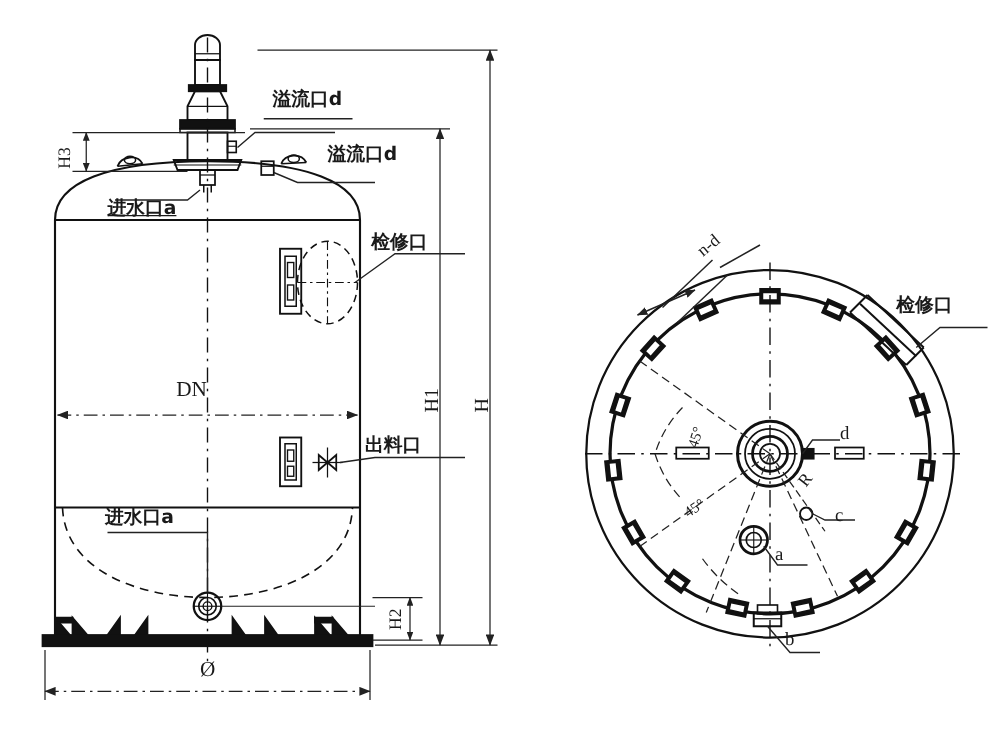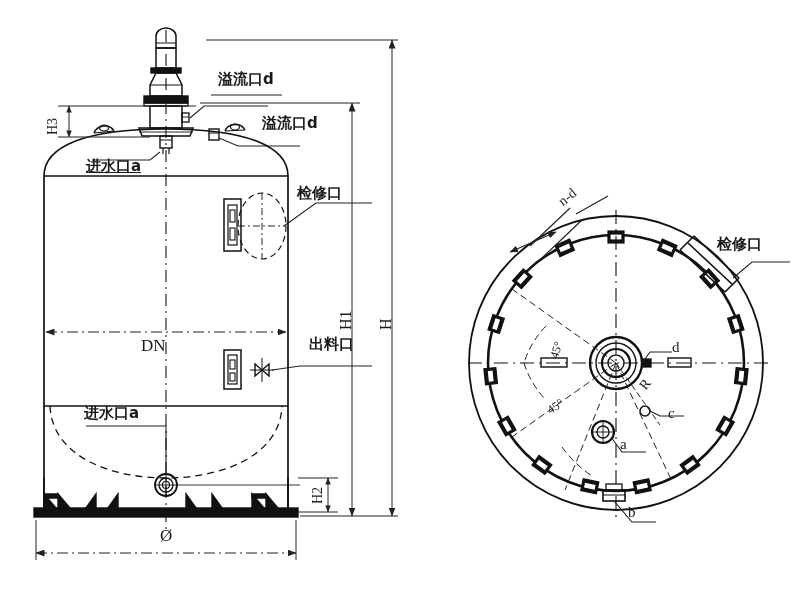--- a/index.html
+++ b/index.html
@@ -388,33 +388,33 @@
 
 
   <div class="lbl lbl-cn" style="left:218px; top:72px;">溢流口d</div>
 
   <div class="lbl lbl-cn" style="left:262px; top:116px;">溢流口d</div>
 
   <div class="lbl lbl-cn" style="left:86px; top:159px;text-decoration:underline;">进水口a</div>
 
   <div class="lbl lbl-cn" style="left:297px; top:186px;">检修口</div>
 
-  <div class="lbl lbl-cn" style="left:292px; top:337px;margin-left:17px;">出料口</div>
+  <div class="lbl lbl-cn" style="left:292px; top:349px;">出料口</div>
 
   <div class="lbl lbl-cn" style="left:84px; top:406px;">进水口a</div>
 
   <div class="lbl lbl-dim rot-90" style="left:378px; top:330px; font-size:16px;">H</div>
 
   <div class="lbl lbl-dim rot-90" style="left:338px; top:330px; font-size:16px;">H1</div>
 
   <div class="lbl lbl-dim rot-90" style="left:311px; top:504px; font-size:14px;">H2</div>
 
   <div class="lbl lbl-dim rot-90" style="left:46px; top:135px; font-size:14px;">H3</div>
 
-  <div class="lbl lbl-dim" style="left:141px; top:303px; font-size:17px;margin-top:34px;">DN</div>
+  <div class="lbl lbl-dim" style="left:141px; top:303px; font-size:17px;">DN</div>
 
   <div class="lbl lbl-dim" style="left:160px; top:527px; font-size:17px;">Ø</div>
 
   <div class="lbl lbl-cn" style="left:717px; top:237px;">检修口</div>
 
   <div class="lbl lbl-dim" style="left:556px; top:198px; transform:rotate(-40deg); transform-origin:left top;">n-d</div>
 
   <div class="lbl lbl-small" style="left:548px; top:356px; transform:rotate(-72deg); transform-origin:left top;">45°</div>
 
   <div class="lbl lbl-small" style="left:545px; top:406px; transform:rotate(-34deg); transform-origin:left top;">45°</div>

